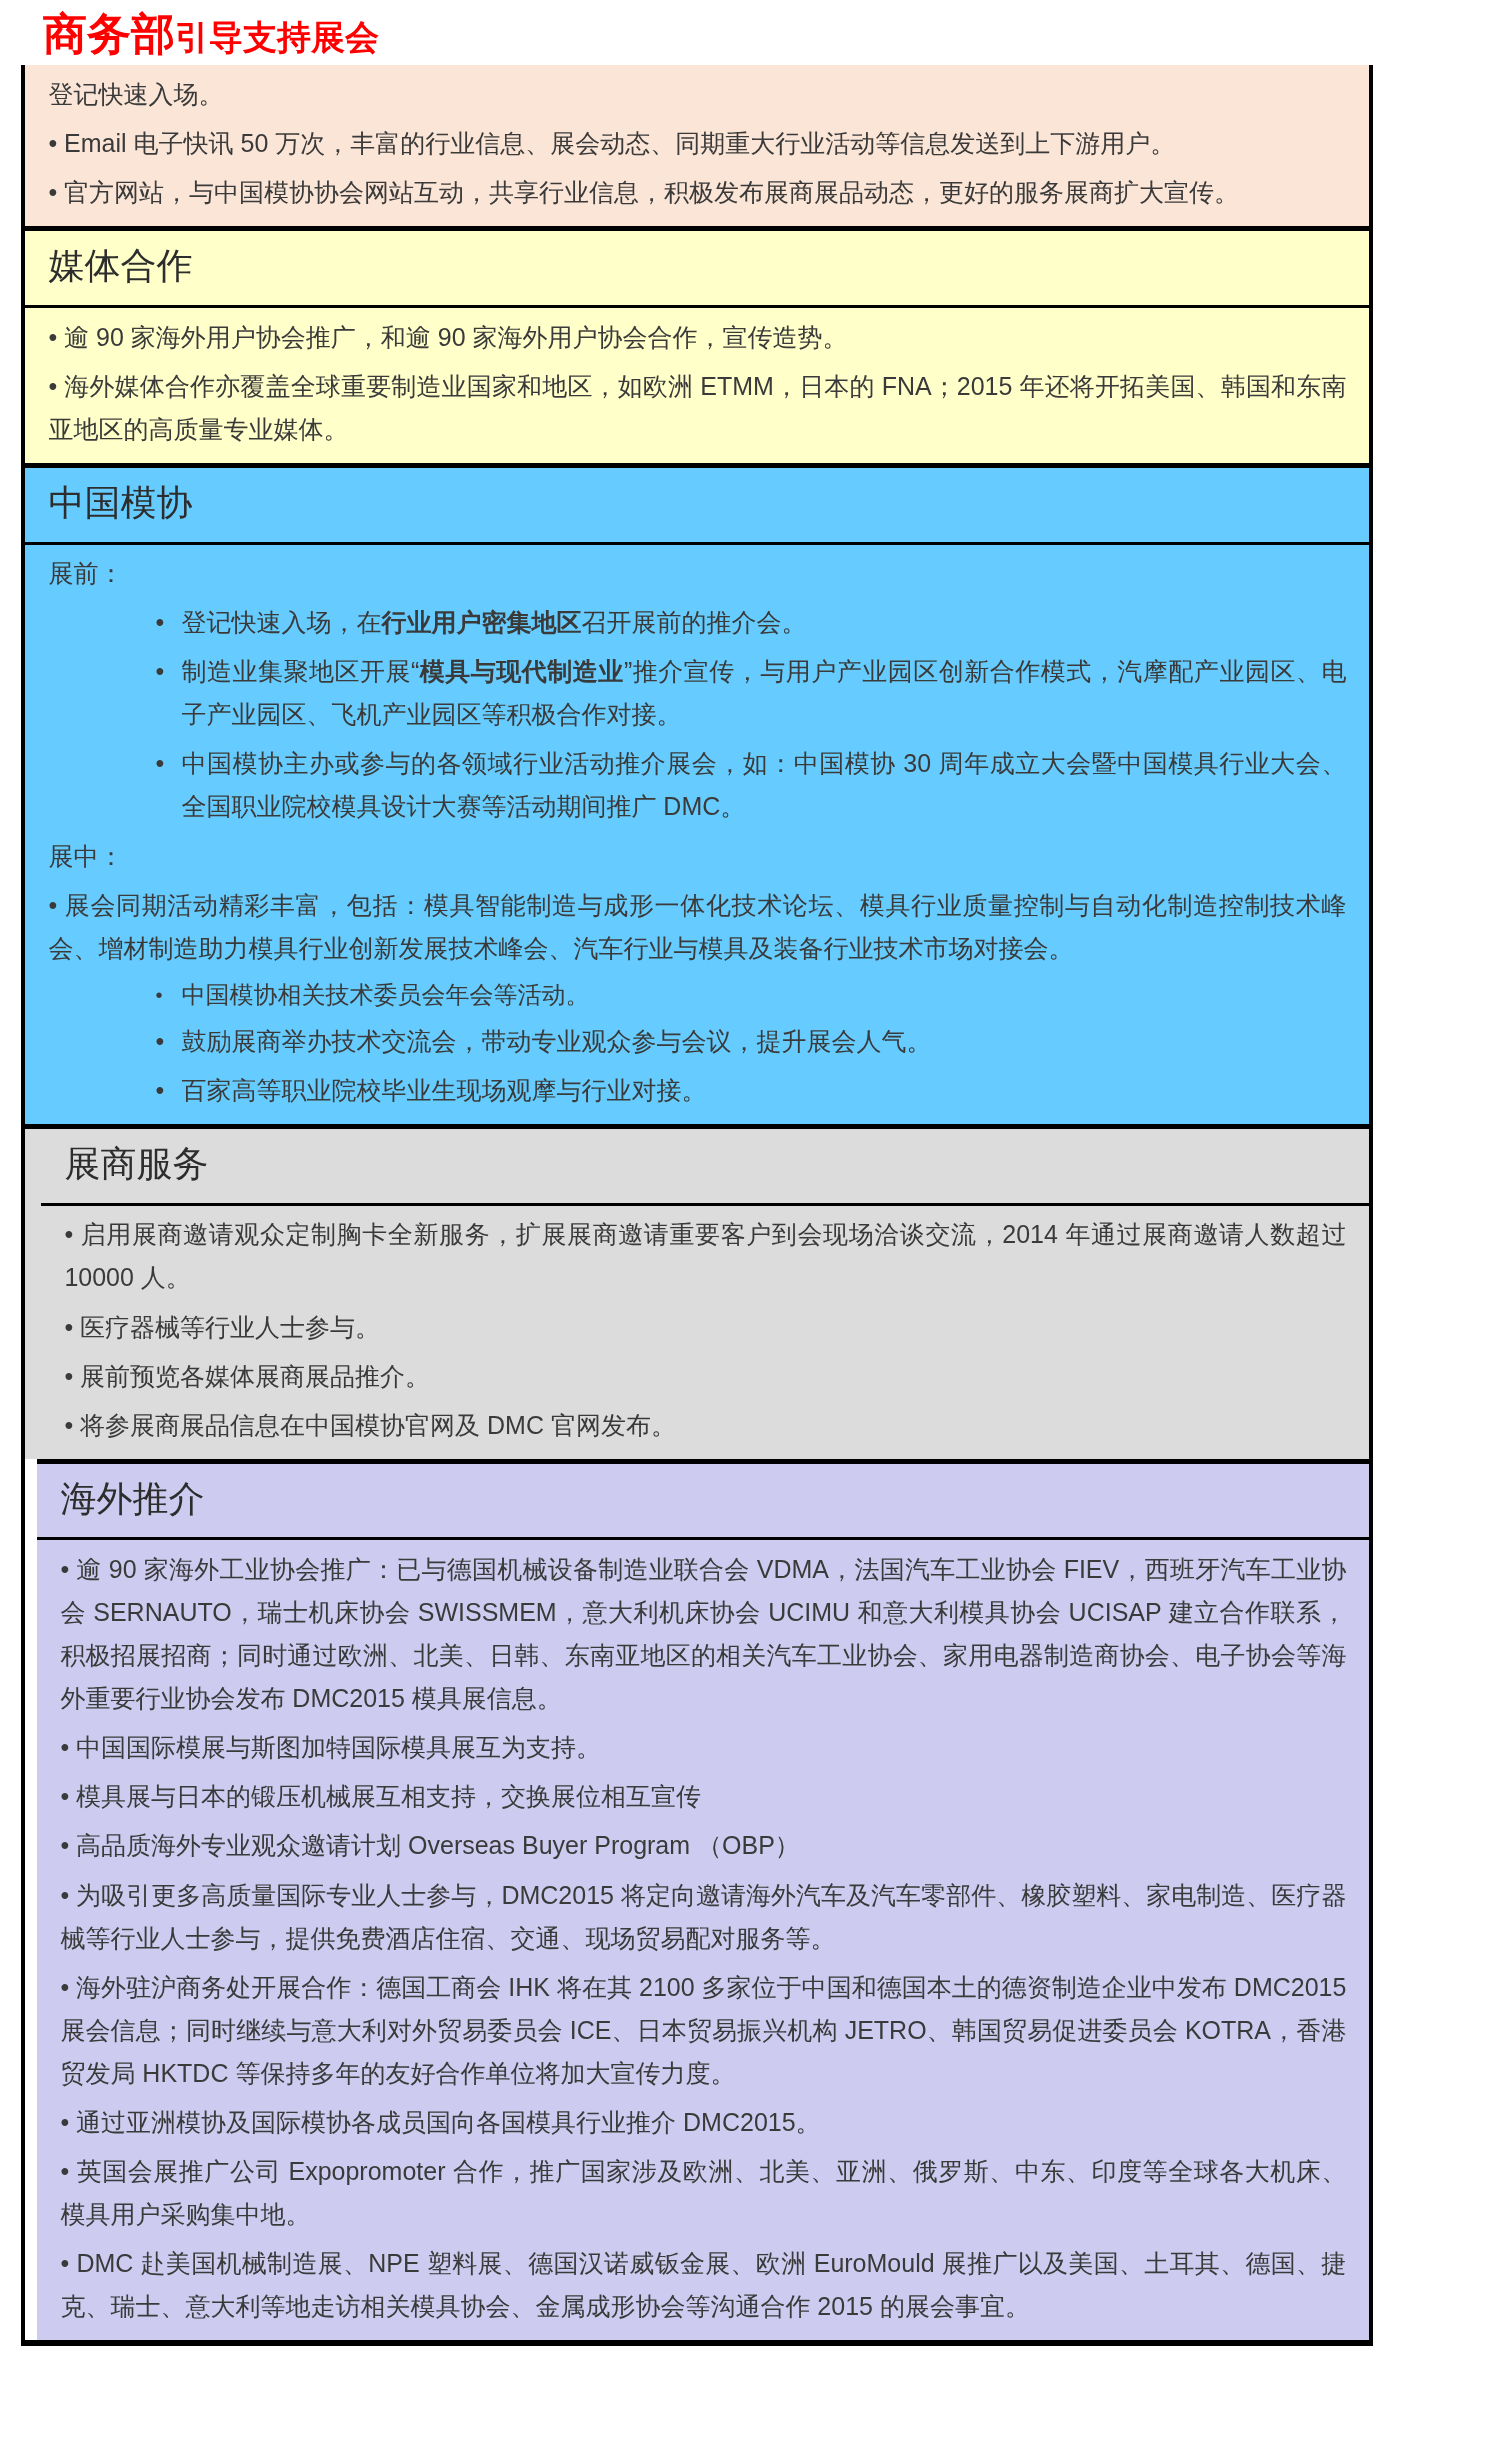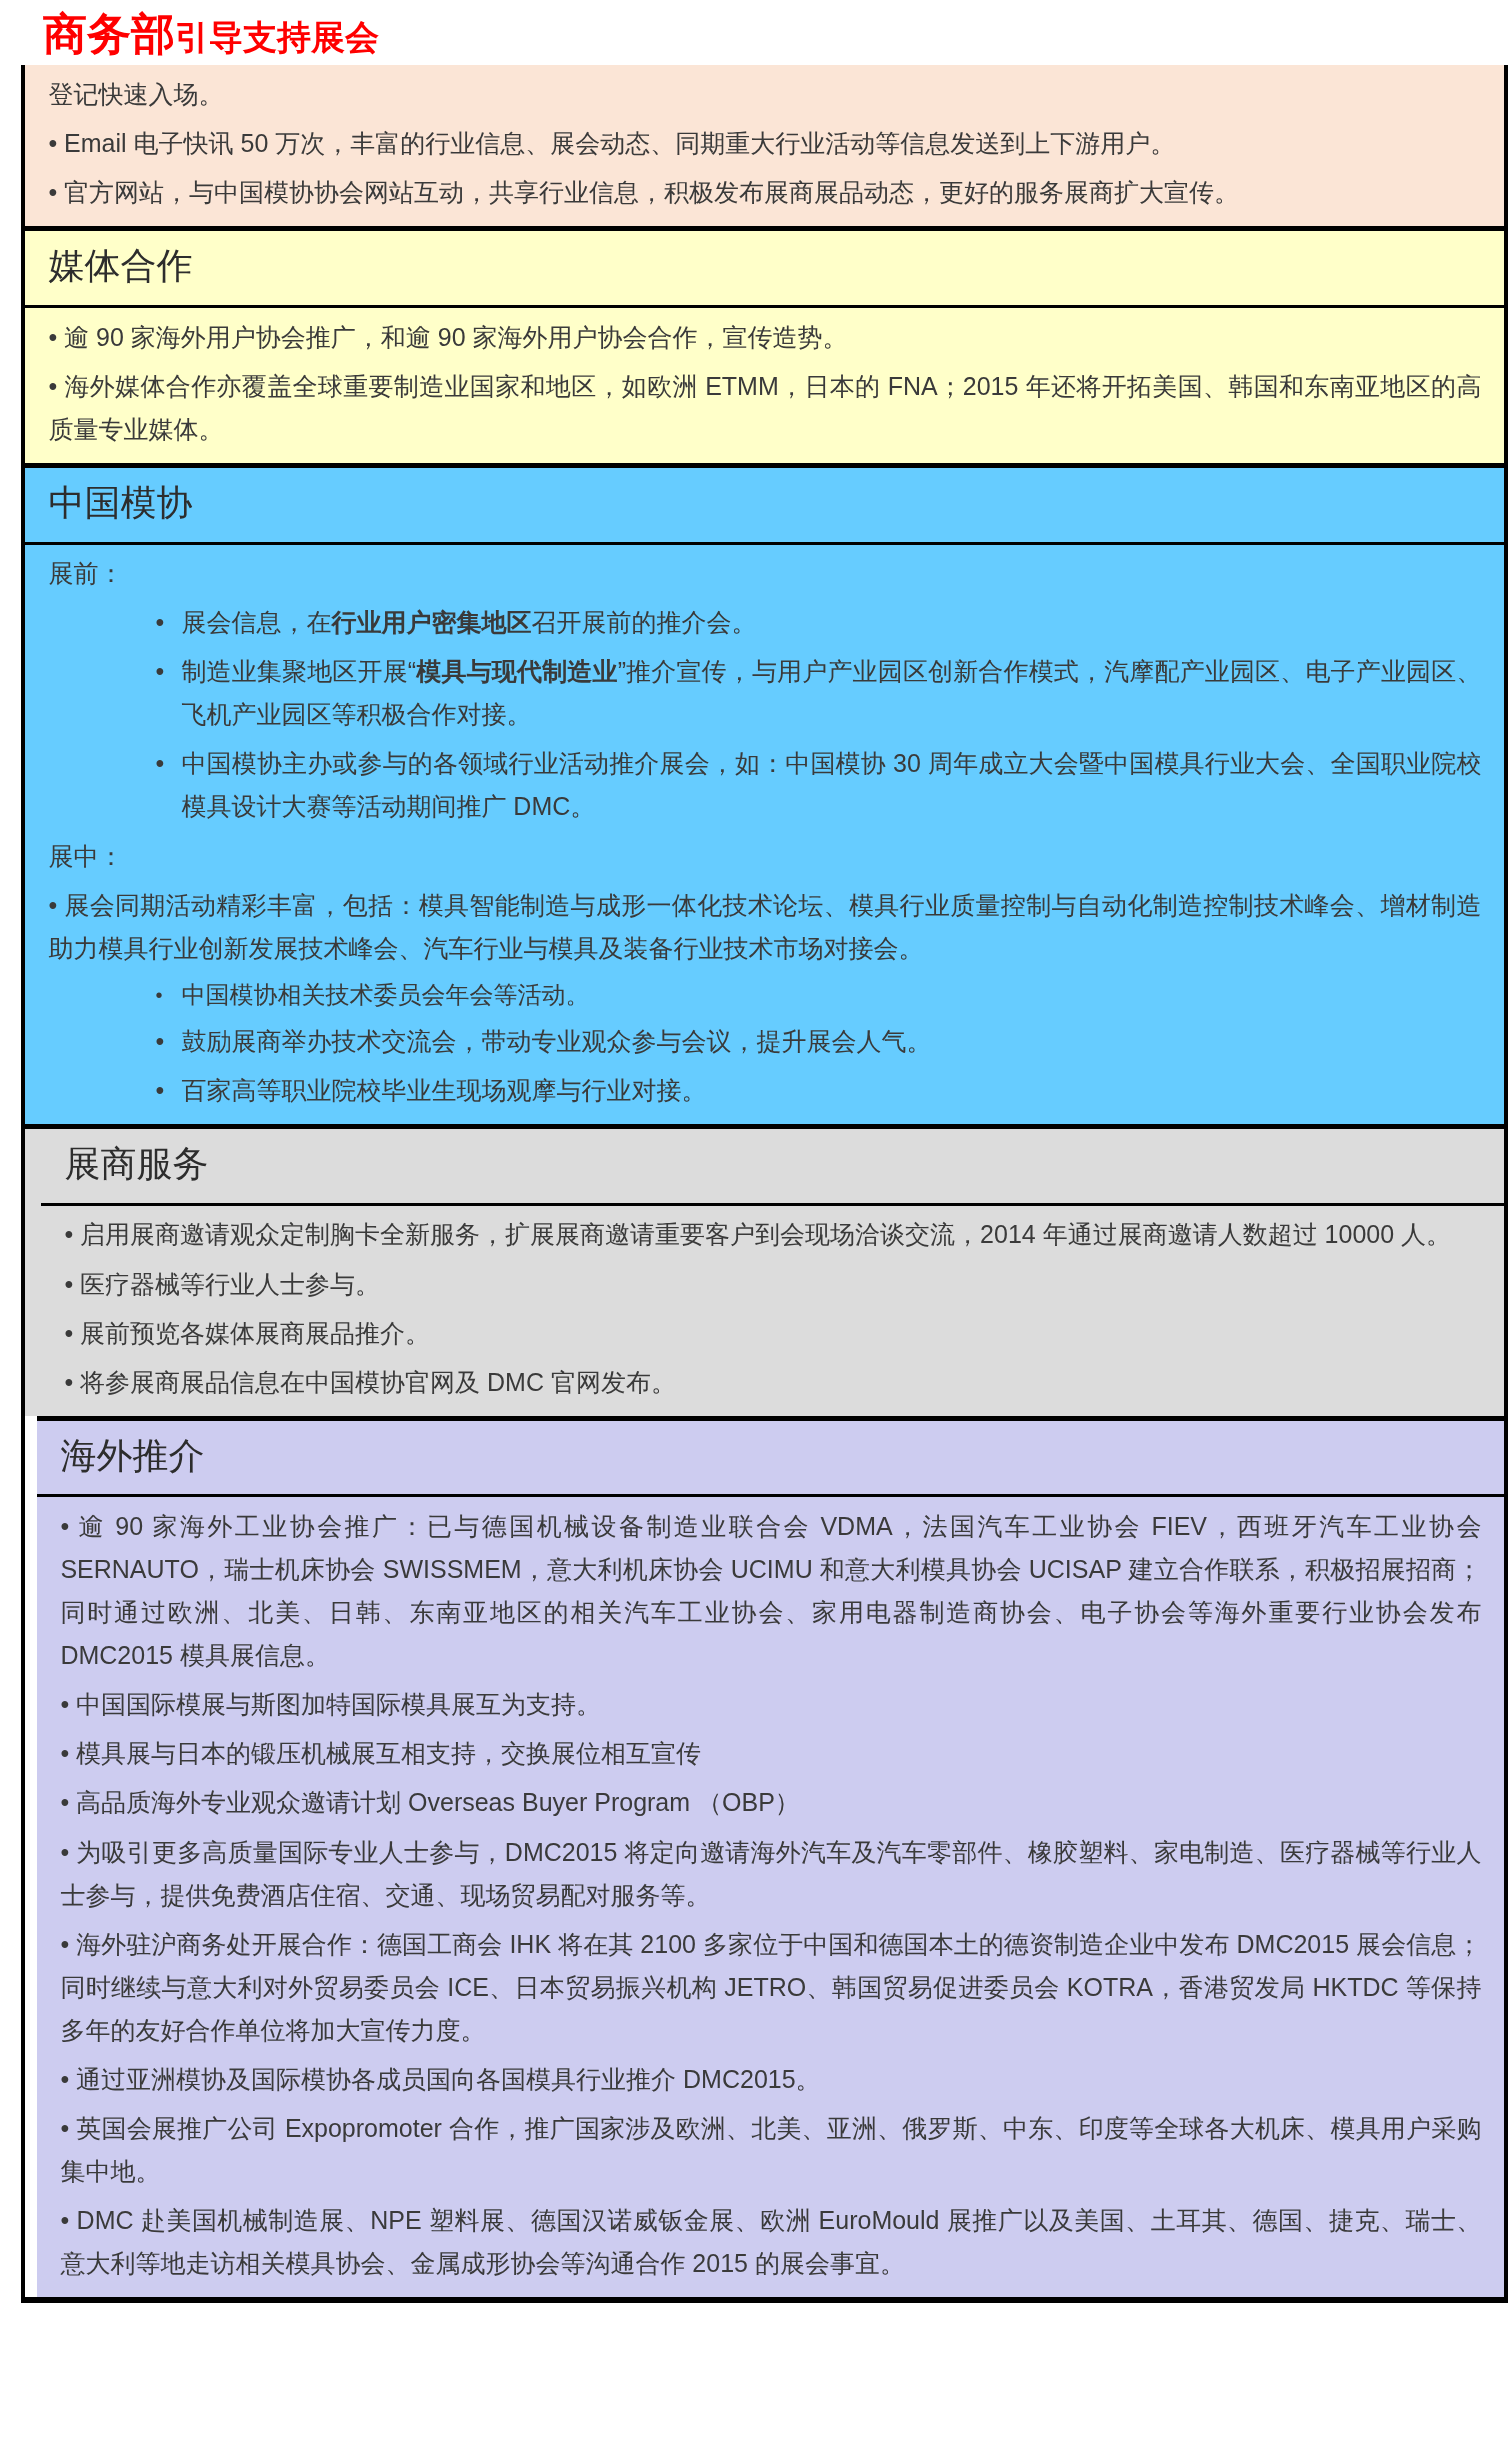--- a/index.html
+++ b/index.html
@@ -9,21 +9,21 @@
     font-family:"Liberation Sans","DejaVu Sans",sans-serif;
     color:#3a3a3a;
     -webkit-font-smoothing:antialiased;
   }
   .title { margin:0; padding:7.7px 0 4.6px 43px; white-space:nowrap; }
   .title-brand { color:#ff0000; font-weight:bold; font-size:44px; line-height:51px; }
   .title-rest  { color:#ff0000; font-weight:bold; font-size:34px; }
 
   .doc {
     margin-left:21.4px;
-    width:1487px;
+    width:1352px;
     box-sizing:border-box;
     border-left:4.6px solid #000;
     border-right:4.6px solid #000;
     border-bottom:6.1px solid #000;
   }
   .sec { border-top:5.4px solid #000; }
   .sec:first-child { border-top:none; }
 
   .sec-peach  { background:#fbe5d6; }
   .sec-yellow { background:#ffffc9; }
@@ -88,21 +88,21 @@
     <div class="body">
       <p class="bullet">逾 90 家海外用户协会推广，和逾 90 家海外用户协会合作，宣传造势。</p>
       <p class="bullet">海外媒体合作亦覆盖全球重要制造业国家和地区，如欧洲 ETMM，日本的 FNA；2015 年还将开拓美国、韩国和东南亚地区的高质量专业媒体。</p>
     </div>
   </section>
 
   <section class="sec sec-blue">
     <h2 class="sec-header">中国模协</h2>
     <div class="body">
       <p class="plain">展前：</p>
-      <p class="sub"><span>展会信息，在</span><b>行业用户密集地区</b><span>召开展前的推介会。</span></p>
+      <p class="sub"><span>登记快速入场，在</span><b>行业用户密集地区</b><span>召开展前的推介会。</span></p>
       <p class="sub"><span>制造业集聚地区开展“</span><b>模具与现代制造业</b><span>”推介宣传，与用户产业园区创新合作模式，汽摩配产业园区、电子产业园区、飞机产业园区等积极合作对接。</span></p>
       <p class="sub">中国模协主办或参与的各领域行业活动推介展会，如：中国模协 30 周年成立大会暨中国模具行业大会、全国职业院校模具设计大赛等活动期间推广 DMC。</p>
       <p class="plain">展中：</p>
       <p class="bullet">展会同期活动精彩丰富，包括：模具智能制造与成形一体化技术论坛、模具行业质量控制与自动化制造控制技术峰会、增材制造助力模具行业创新发展技术峰会、汽车行业与模具及装备行业技术市场对接会。</p>
       <p class="sub sub-small">中国模协相关技术委员会年会等活动。</p>
       <p class="sub">鼓励展商举办技术交流会，带动专业观众参与会议，提升展会人气。</p>
       <p class="sub">百家高等职业院校毕业生现场观摩与行业对接。</p>
     </div>
   </section>
 

